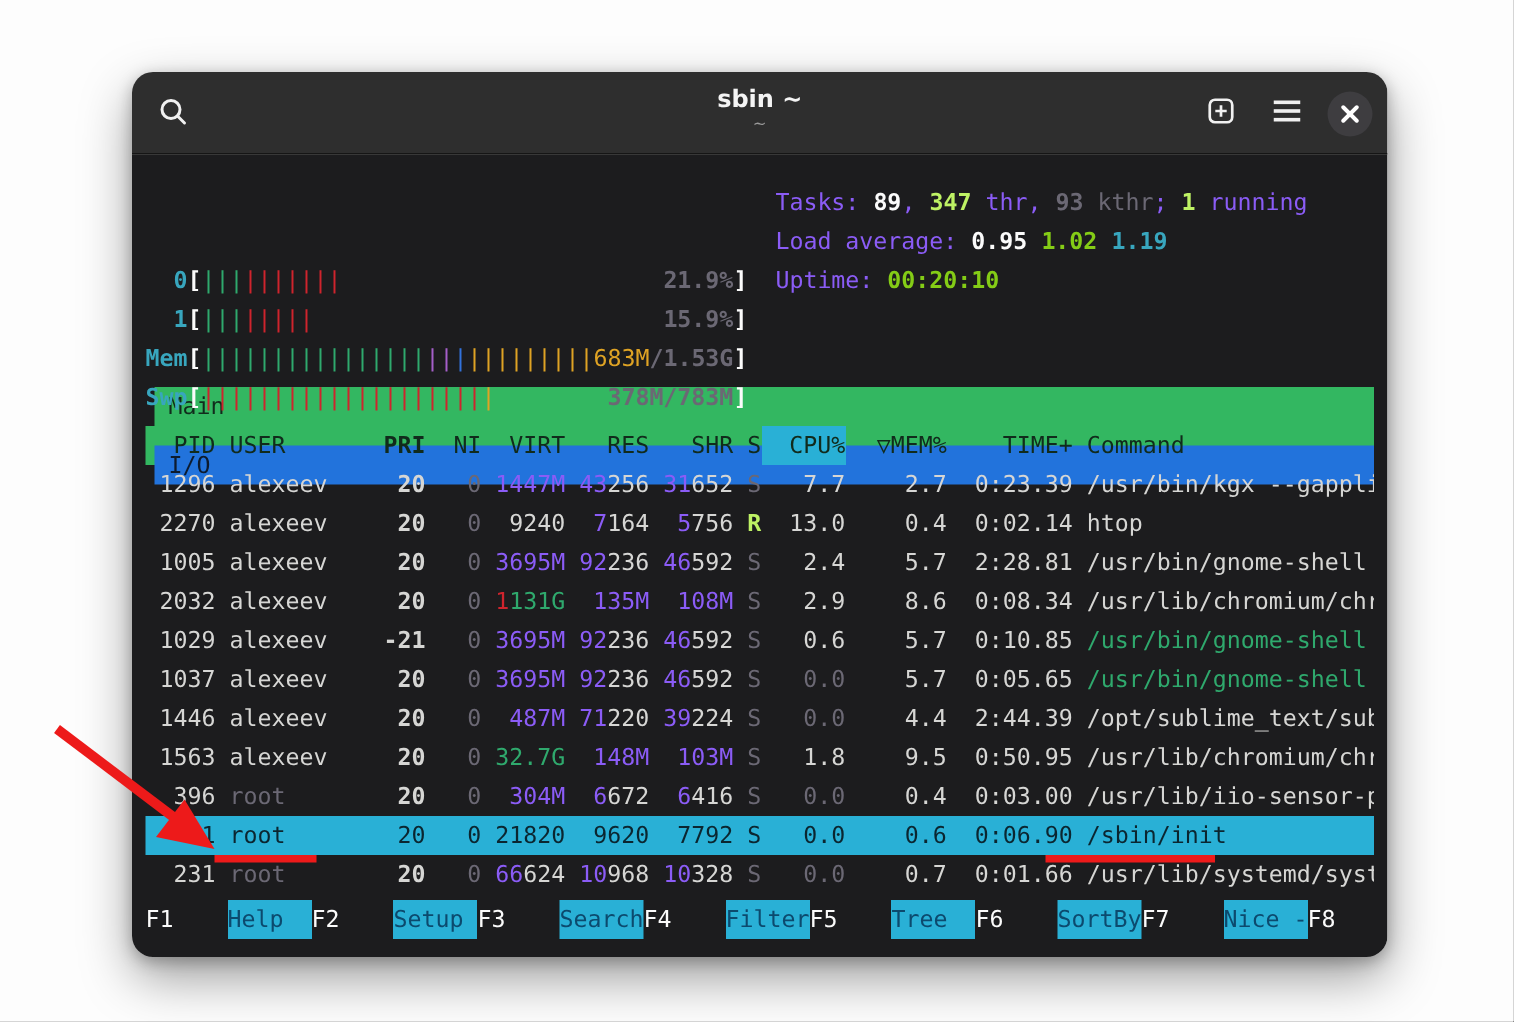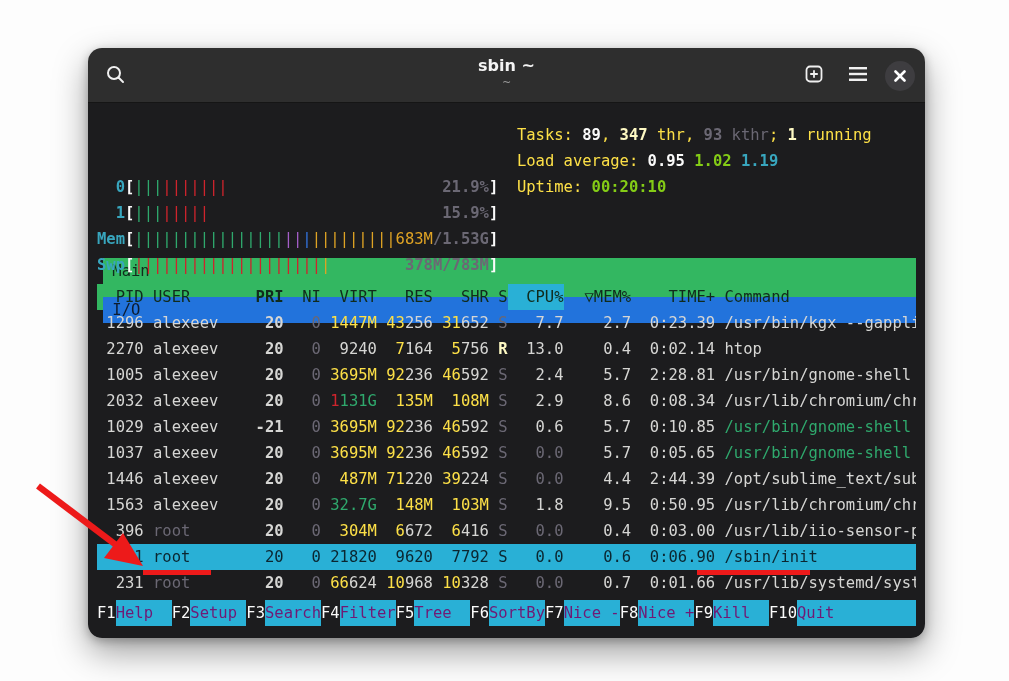--- a/index.html
+++ b/index.html
@@ -53,33 +53,33 @@
   .col-cpu{width:6ch;text-align:right;}
   .col-mem{width:5ch;text-align:right;padding-left:21px;}
   .col-time{width:9ch;text-align:right;}
   .col-cmd{flex:1;padding-left:1ch;overflow:hidden;}
   .prow.hl{background:var(--sel,#29b0d6);}
   .prow.hl span{color:#0b2630 !important;font-weight:400 !important;}
   
   .fnbar{display:flex;height:26px;margin-top:4px;}
   .fitem{display:flex;cursor:pointer;}
   .fkey{color:#fbfbfb;}
-  .flabel{background:var(--sel,#29b0d6);color:#701a75;min-width:6ch;}
+  .flabel{background:var(--sel,#29b0d6);color:#0c4a6e;min-width:6ch;margin-left:36px;}
   .fitem:last-child{flex:1;}
   .fitem:last-child .flabel{flex:1;}
   
   .s-w{color:#d6d6d4;}
   .s-wb{color:#fbfbfb;font-weight:700;margin-top:14px;}
   .s-d{color:#6b6874;}
   .s-db{color:#6b6874;font-weight:700;}
-  .s-cy{color:#fde047;}
+  .s-cy{color:#8b5cf6;}
   .s-cyb{color:#38a6be;font-weight:700;}
   .s-bcyb{color:#84cc16;font-weight:700;}
   .s-g{color:#2fa96d;}
-  .s-gb{color:#fef9c3;font-weight:700;}
+  .s-gb{color:#bef264;font-weight:700;}
   .s-r{color:#cf242d;}
   .s-y{color:#dfa324;}
   .s-p{color:#a55fc9;}
   .s-bl{color:#3272dc;}
   .annot-overlay{position:absolute;left:0;top:0;width:1009px;height:681px;pointer-events:none;}
 </style>
 </head>
 <body>
 
 <div class="stage" style="--sel: #29b0d6; --hdr: #33b761; --tabblue: #2273dc; --term: #1c1c1e; --tbbg: #2e2e2e;">

